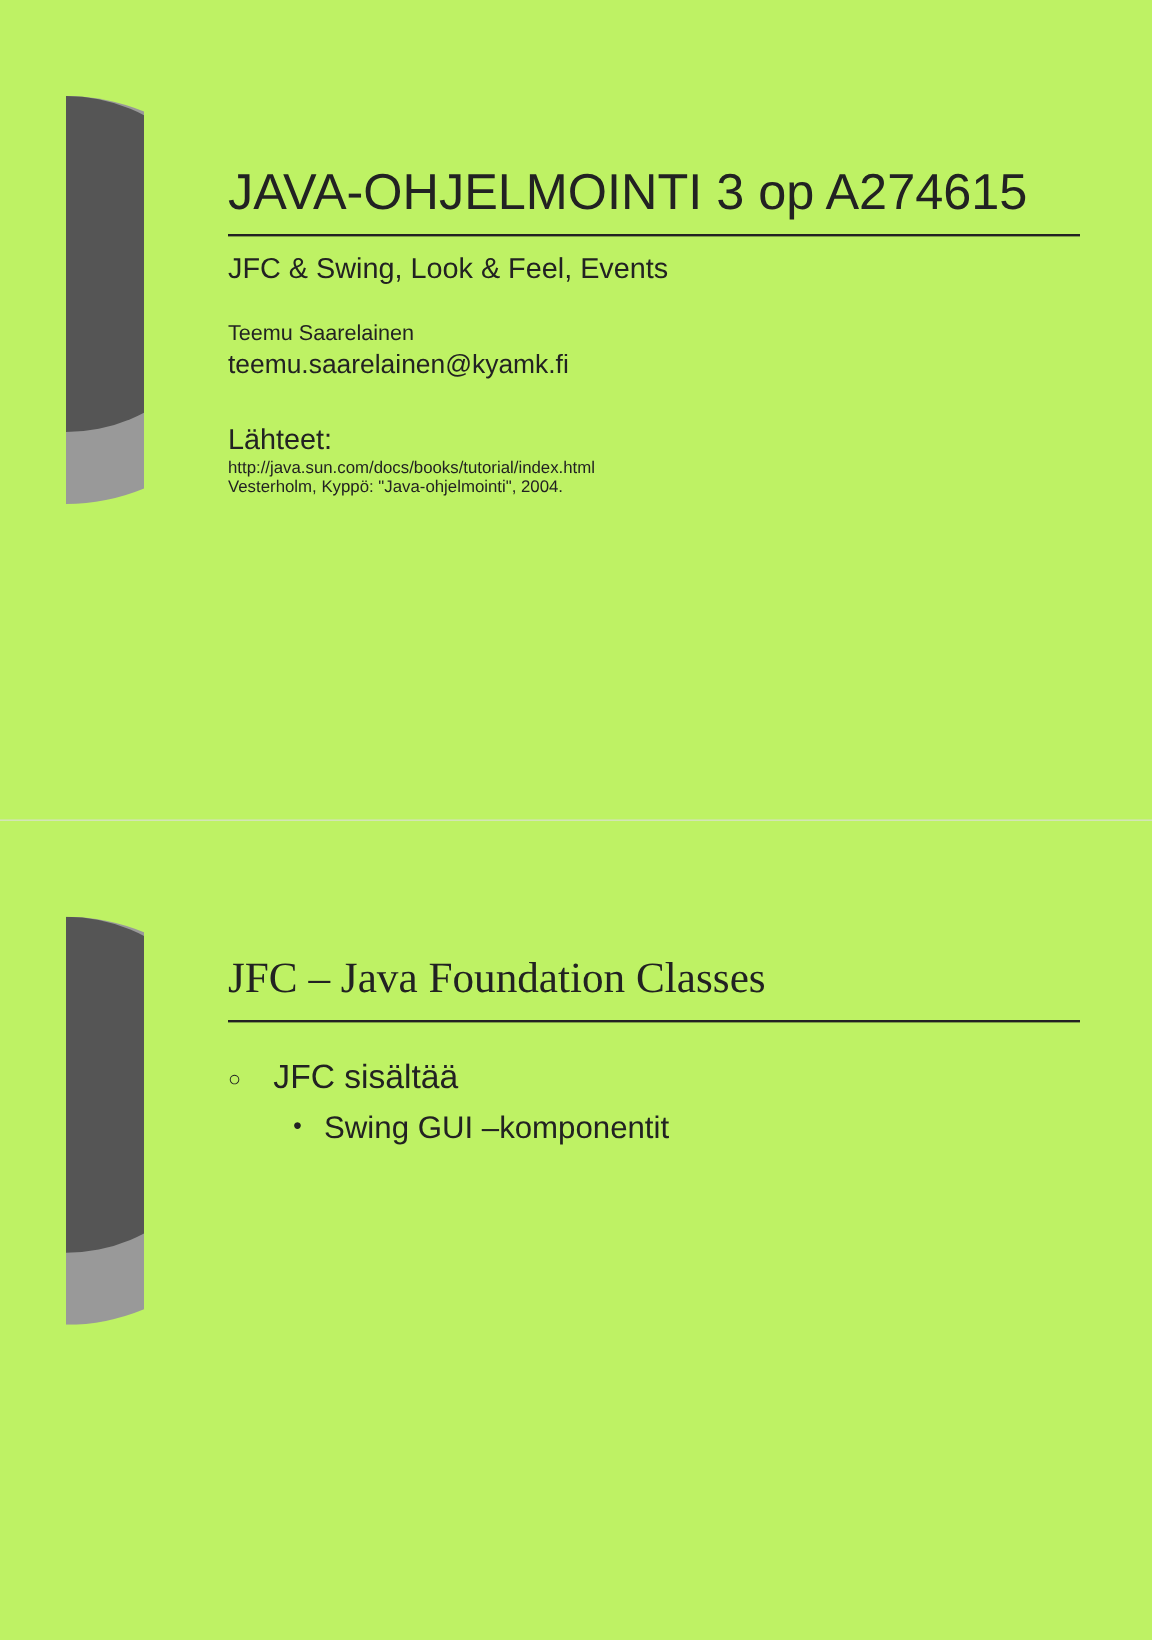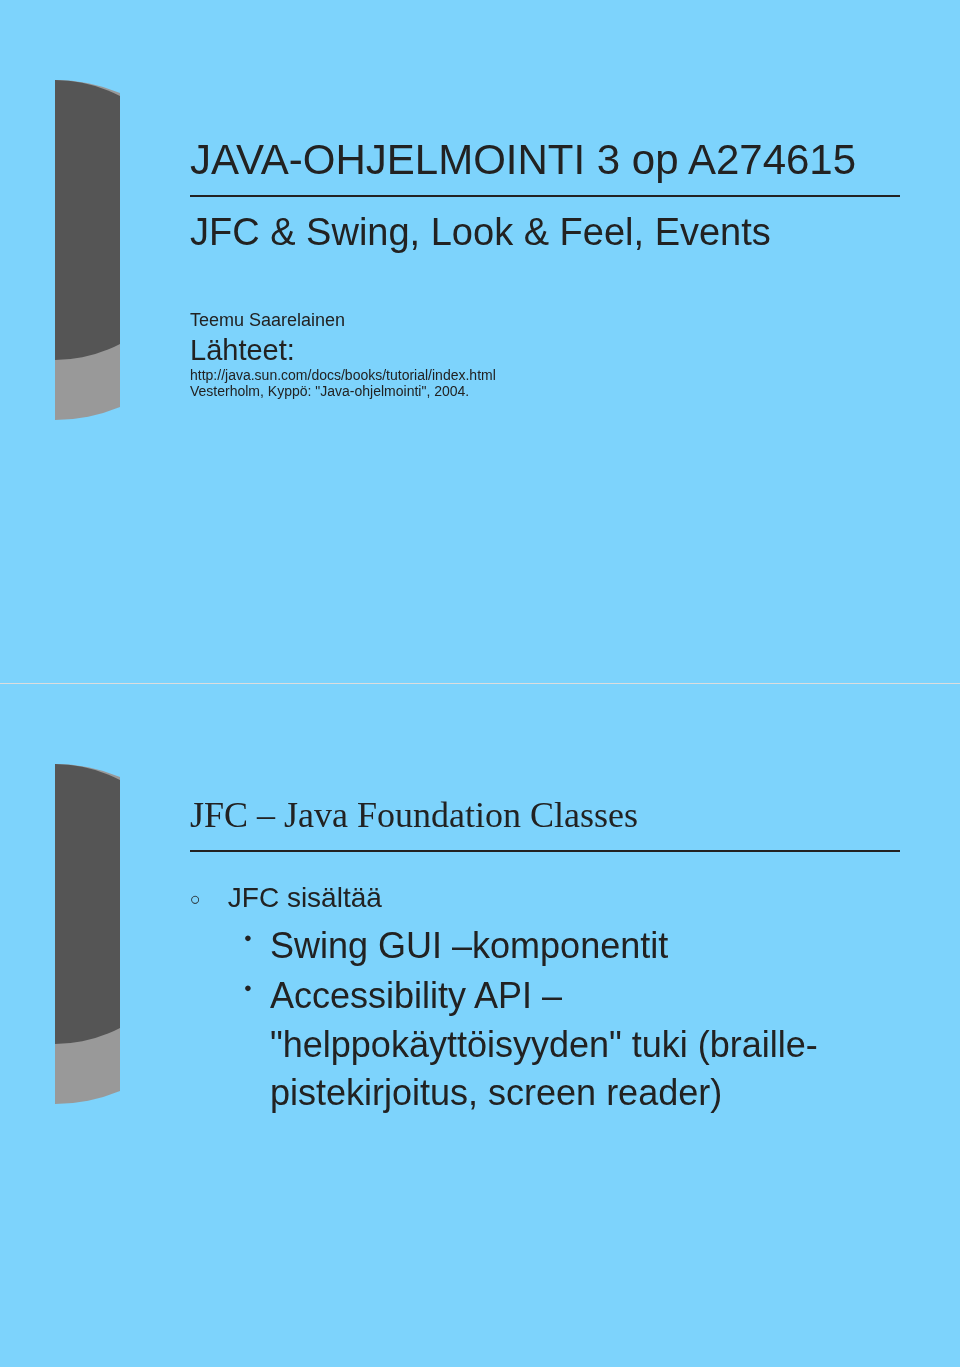--- a/index.html
+++ b/index.html
@@ -9,21 +9,21 @@
     }
     body {
       background: #ffffff;
       font-family: Verdana, Geneva, sans-serif;
       width: 960px;
     }
     .slide {
       width: 960px;
       height: 683.5px;
       position: relative;
-      background: #7dd3fc;
+      background: #bef264;
       overflow: hidden;
     }
     .slide-divider {
       border-bottom: 1px solid #ddd;
     }
     .deco {
       position: absolute;
       left: 0;
       top: 80px;
       width: 120px;
@@ -40,37 +40,37 @@
       color: #222;
       line-height: 1.2;
       margin-bottom: 10px;
     }
     .slide1 hr.rule {
       border: none;
       border-top: 2px solid #222;
       margin-bottom: 14px;
     }
     .slide1 .subtitle {
-      font-size: 38px;
+      font-size: 24px;
       color: #222;
-      margin-bottom: 56px;
+      margin-bottom: 28px;
       font-weight: 400;
     }
     .slide1 .author {
       font-size: 18px;
       color: #222;
       margin-bottom: 3px;
     }
     .slide1 .email {
       font-size: 22px;
       color: #222;
       margin-bottom: 36px;
     }
     .slide1 .sources-label {
-      font-size: 29px;
+      font-size: 24px;
       color: #222;
     }
     .slide1 .source {
       font-size: 14px;
       color: #222;
     }
     .slide2 .content {
       padding-top: 110px;
     }
     .slide2 .heading {
@@ -94,21 +94,21 @@
       content: "\25CB";
       font-size: 18px;
       display: inline-block;
       width: 30px;
       vertical-align: 2px;
     }
     .slide2 .list2 {
       list-style: none;
       margin-left: 54px;
       margin-top: 8px;
-      font-size: 36px;
+      font-size: 26px;
     }
     .slide2 .list2 > li {
       position: relative;
       padding-left: 26px;
       line-height: 1.35;
       margin-bottom: 2px;
     }
     .slide2 .list2 > li::before {
       content: "\25CF";
       position: absolute;
@@ -124,37 +124,37 @@
 <div class="slide slide1 slide-divider">
   <svg class="deco" viewBox="0 0 120 340" preserveAspectRatio="none">
     <path d="M 55 0 A 170 170 0 0 1 55 340 L 55 0 Z" fill="#999999"></path>
     <path d="M 55 0 A 140 140 0 0 1 55 280 L 55 0 Z" fill="#555555"></path>
   </svg>
   <div class="content">
     <div class="title">JAVA-OHJELMOINTI 3 op A274615</div>
     <hr class="rule">
     <div class="subtitle">JFC &amp; Swing, Look &amp; Feel, Events</div>
     <div class="author">Teemu Saarelainen</div>
+    <div class="email">teemu.saarelainen@kyamk.fi</div>
     <div class="sources-label">Lähteet:</div>
     <div class="source">http://java.sun.com/docs/books/tutorial/index.html</div>
     <div class="source">Vesterholm, Kyppö: "Java-ohjelmointi", 2004.</div>
   </div>
 </div>
 
 <div class="slide slide2">
   <svg class="deco" viewBox="0 0 120 340" preserveAspectRatio="none">
     <path d="M 55 0 A 170 170 0 0 1 55 340 L 55 0 Z" fill="#999999"></path>
     <path d="M 55 0 A 140 140 0 0 1 55 280 L 55 0 Z" fill="#555555"></path>
   </svg>
   <div class="content">
     <div class="heading">JFC – Java Foundation Classes</div>
     <hr class="rule">
     <ul class="list1">
       <li>
         <span>JFC sisältää</span>
         <ul class="list2">
           <li>Swing GUI –komponentit</li>
-          <li>Accessibility API – "helppokäyttöisyyden" tuki (braille-pistekirjoitus, screen reader)</li>
         </ul>
       </li>
     </ul>
   </div>
 </div>
 
 </body></html>

